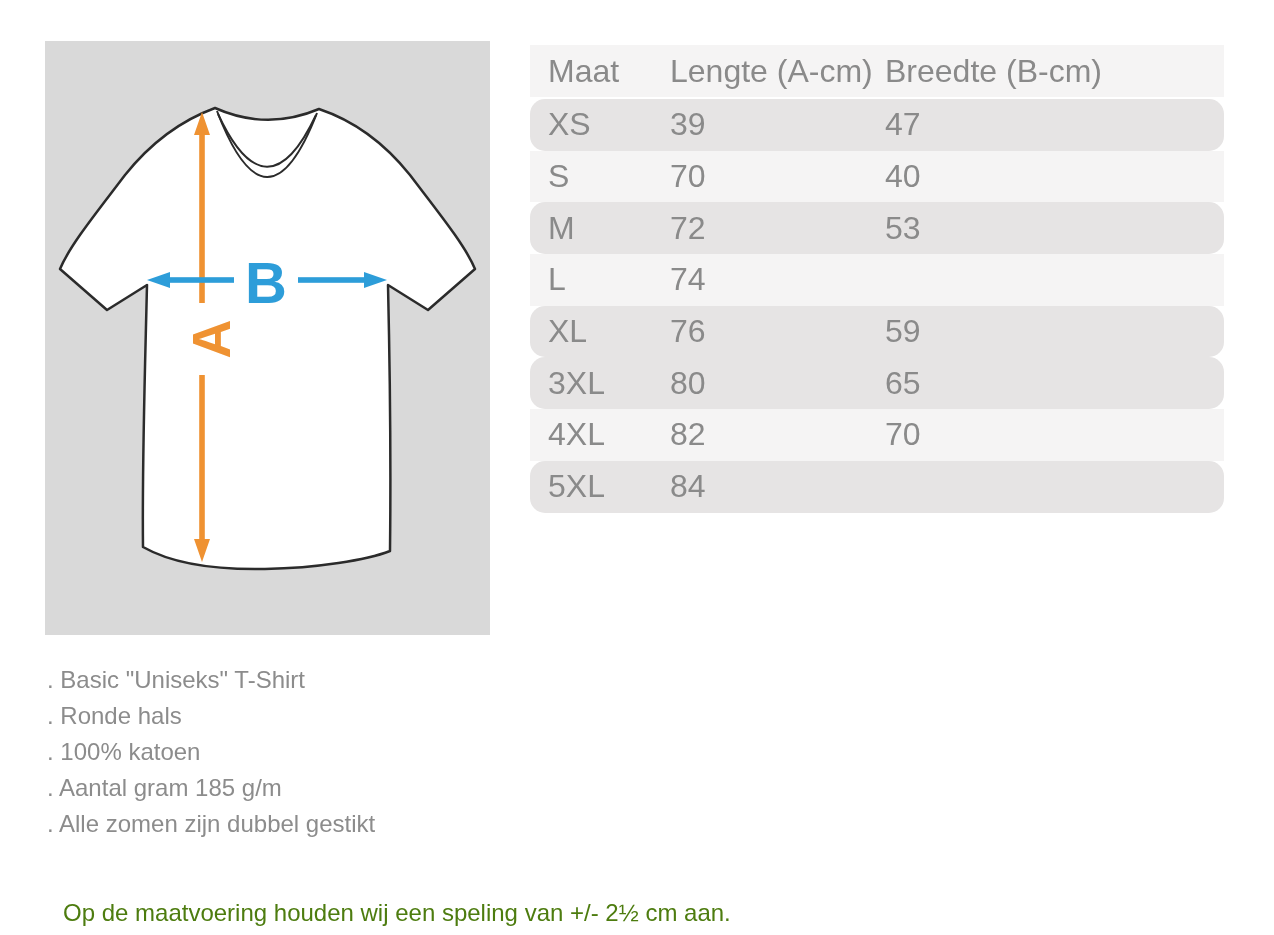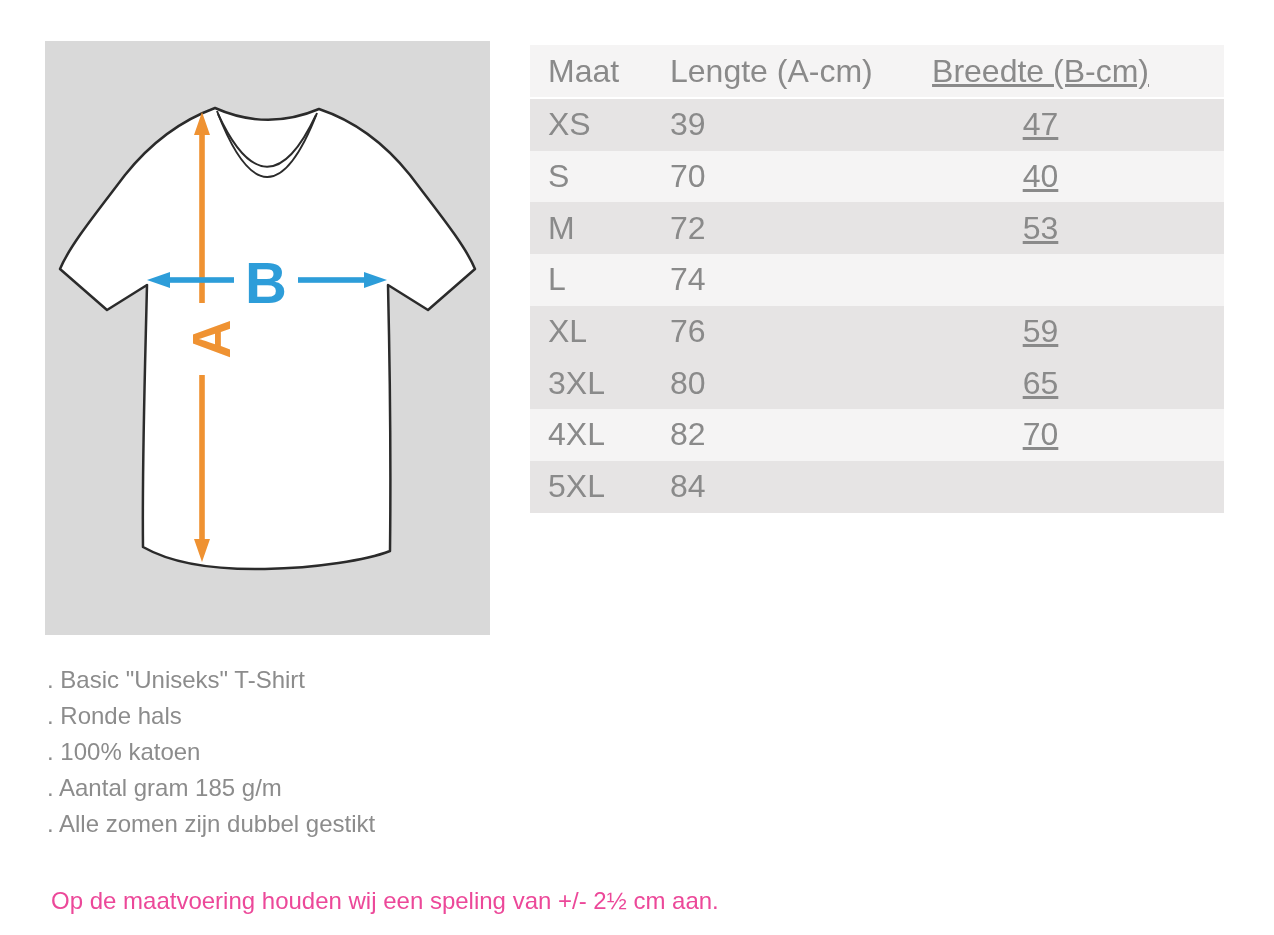--- a/index.html
+++ b/index.html
@@ -40,42 +40,42 @@
   
   .size-table {
     position: absolute;
     left: 530px; top: 45px;
     width: 694px;
     font-size: 32px;
     color: var(--text-gray);
   }
   .trow { display: flex; align-items: center; height: 51.7px; }
   .trow.header { background: var(--row-light); height: 52px; border-bottom: 2px solid #fff; box-sizing: content-box; }
-  .trow.dark { background: var(--row-dark); }
+  .trow.dark { background: var(--row-dark); border-radius: 15px; }
   .trow.light { background: var(--row-light); }
   .c1 { width: 140px; padding-left: 18px; box-sizing: border-box; text-align: left; }
   .c2 { width: 215px; text-align: left; }
-  .c3 { flex: 1; text-align: center; padding-right: 28px; box-sizing: border-box; text-decoration: underline; }
+  .c3 { flex: 1; text-align: left; padding-right: 28px; box-sizing: border-box; }
 
   
   .details {
     position: absolute;
     left: 47px; top: 662px;
     margin: 0; padding: 0;
     list-style: none;
     font-size: 24px;
     line-height: 36px;
     color: #8c8c8c;
   }
   .note {
     position: absolute;
     left: 47px; top: 883px;
-    margin: 4px;
+    margin: 16px;
     font-size: 24px;
-    color: #ec4899;
+    color: #4d7c0f;
   }
 </style>
 </head>
 <body>
 
 <div class="page">
 
   <div class="diagram-box">
     <svg width="445" height="594" viewBox="0 0 445 594">
 

